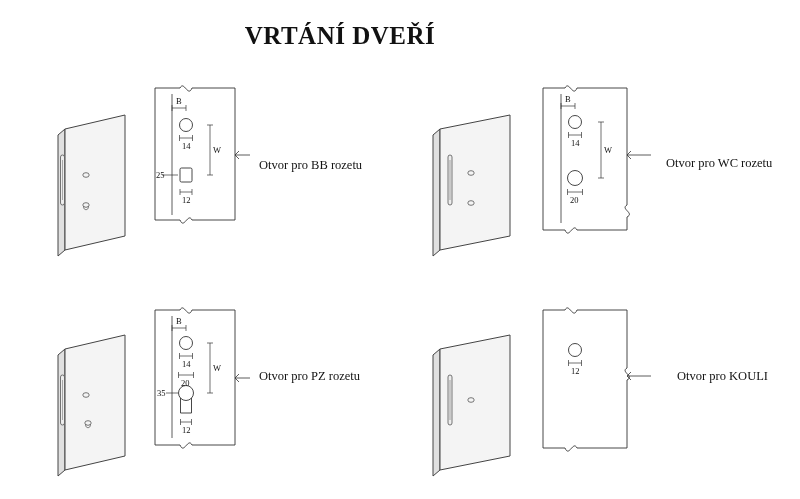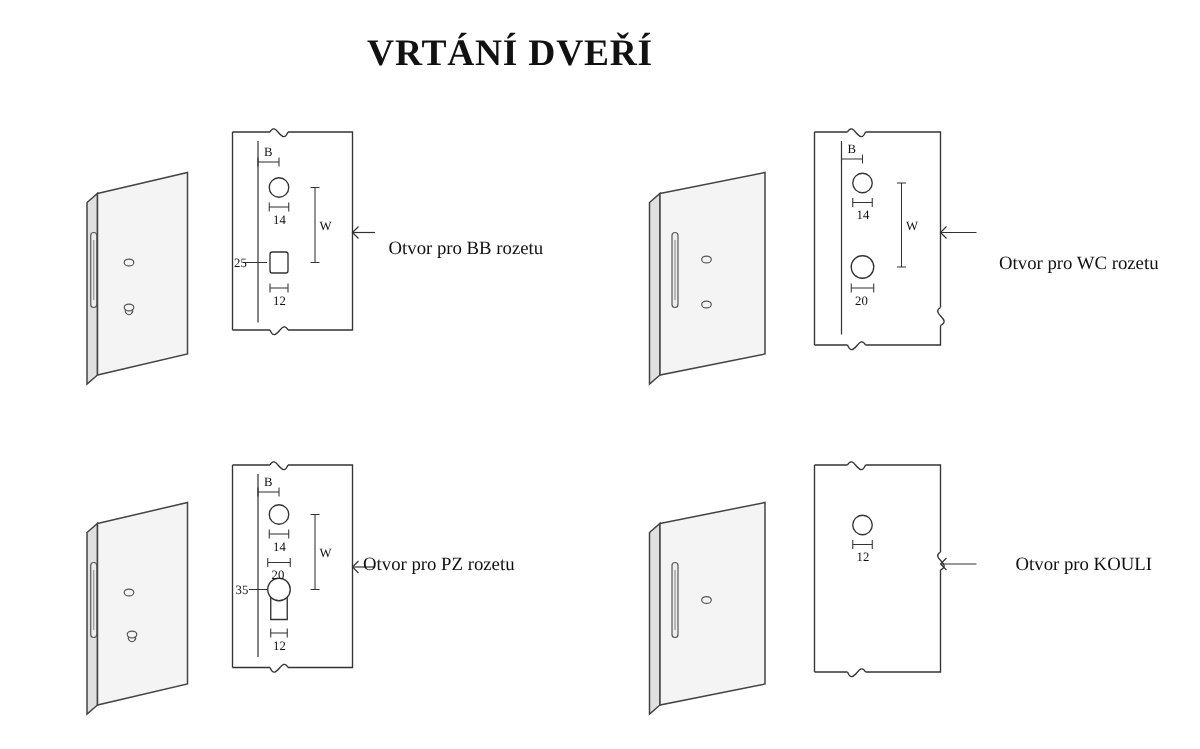--- a/index.html
+++ b/index.html
@@ -41,22 +41,22 @@
     white-space: nowrap;
     margin-left: 13px;
   }
   
   #panel-bb   { left: 20px;  top: 60px; }
   #panel-wc   { left: 415px; top: 60px; }
   #panel-pz   { left: 20px;  top: 280px; }
   #panel-kouli{ left: 415px; top: 280px; }
 
   #caption-bb    { left: 246px; top: 158px; }
-  #caption-wc    { left: 653px; top: 168px; text-align: center; }
-  #caption-pz    { left: 229px; top: 369px; }
+  #caption-wc    { left: 653px; top: 156px; text-align: center; }
+  #caption-pz    { left: 246px; top: 369px; }
   #caption-kouli { left: 664px; top: 369px; }
 </style>
 </head>
 <body>
 
 <div id="page-title">VRTÁNÍ DVEŘÍ</div>
 
 <div class="panel" id="panel-bb">
   <svg width="230" height="200" viewBox="0 0 230 200">
 

